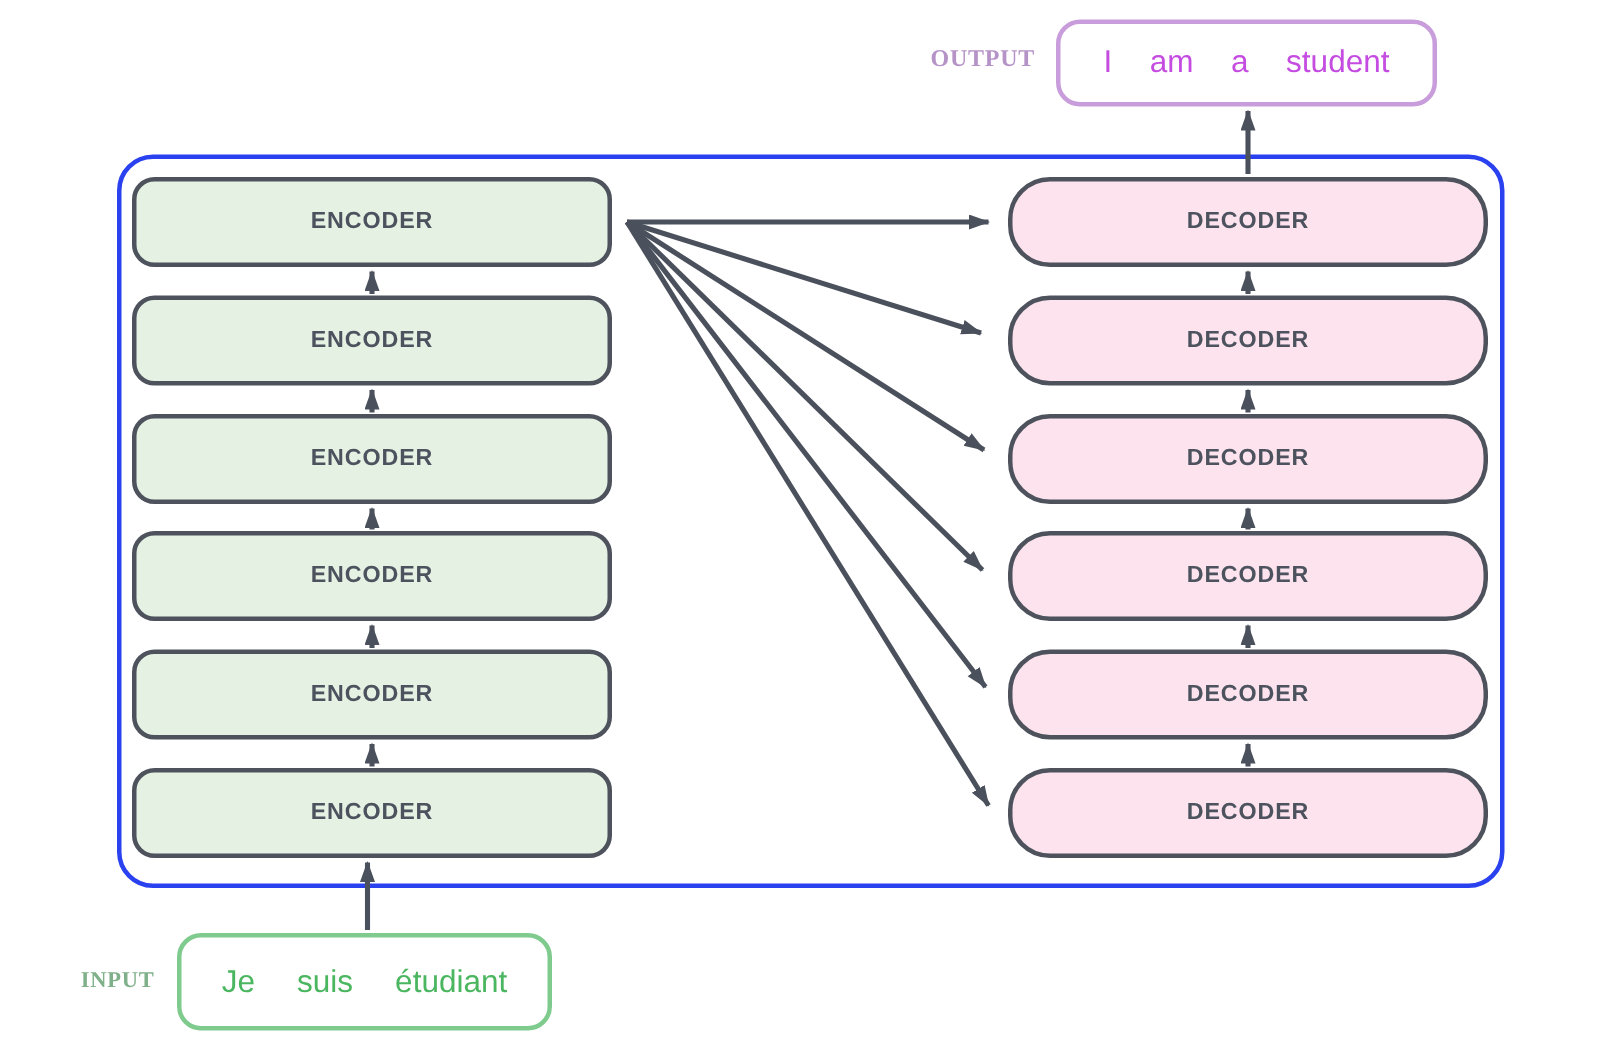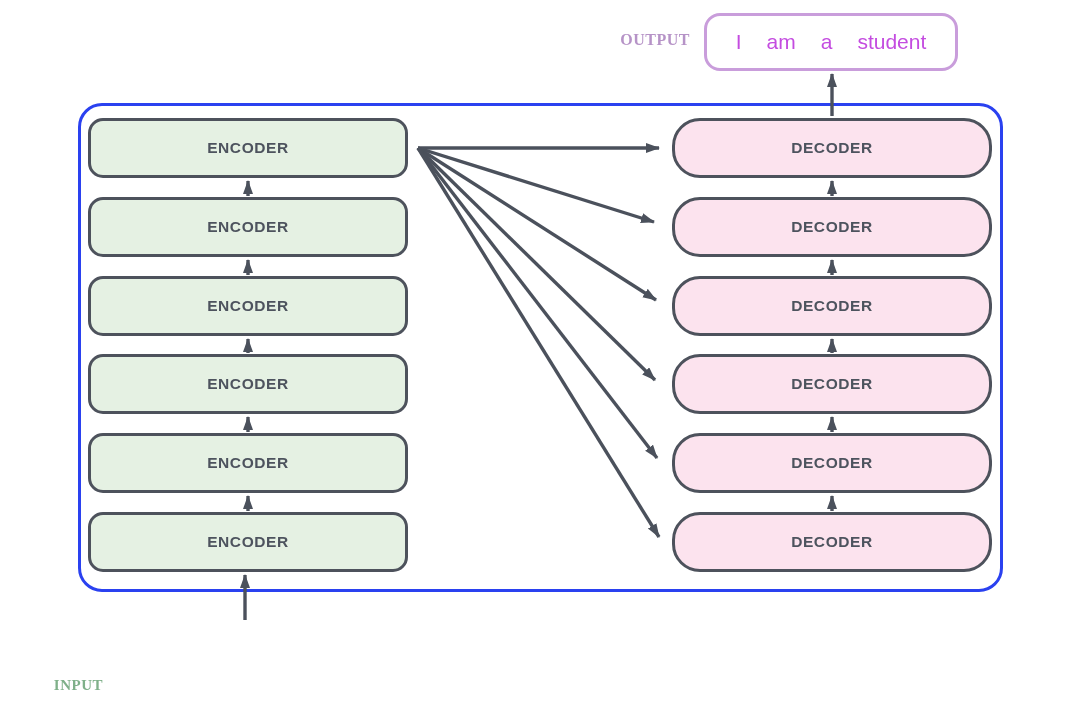--- a/index.html
+++ b/index.html
@@ -74,21 +74,21 @@
     text-align: right;
     z-index: 3;
     font-family: Liberation Serif, serif;
   }
   .output-label {
     left: 540px; top: 31px; width: 150px;
     font-size: 16px;
     color: var(--out-label, #b693c7);
   }
   .input-label {
-    left: 18px; top: 677px; width: 85px;
+    left: 18px; top: 646px; width: 85px;
     font-size: 15px;
     color: var(--in-label, #7fb089);
   }
   .word { white-space: nowrap; }
 </style>
 </head>
 <body>
 
 <div class="canvas">
 
@@ -142,14 +142,20 @@
   <div class="io-label output-label">OUTPUT</div>
   <div class="io-box output-box">
 
   <span class="word">I</span>
       <span class="word">am</span>
       <span class="word">a</span>
       <span class="word">student</span>
     </div>
 
   <div class="io-label input-label">INPUT</div>
+  <div class="io-box input-box">
+
+  <span class="word">Je</span>
+      <span class="word">suis</span>
+      <span class="word">étudiant</span>
+    </div>
 
 </div>
 
 </body></html>

